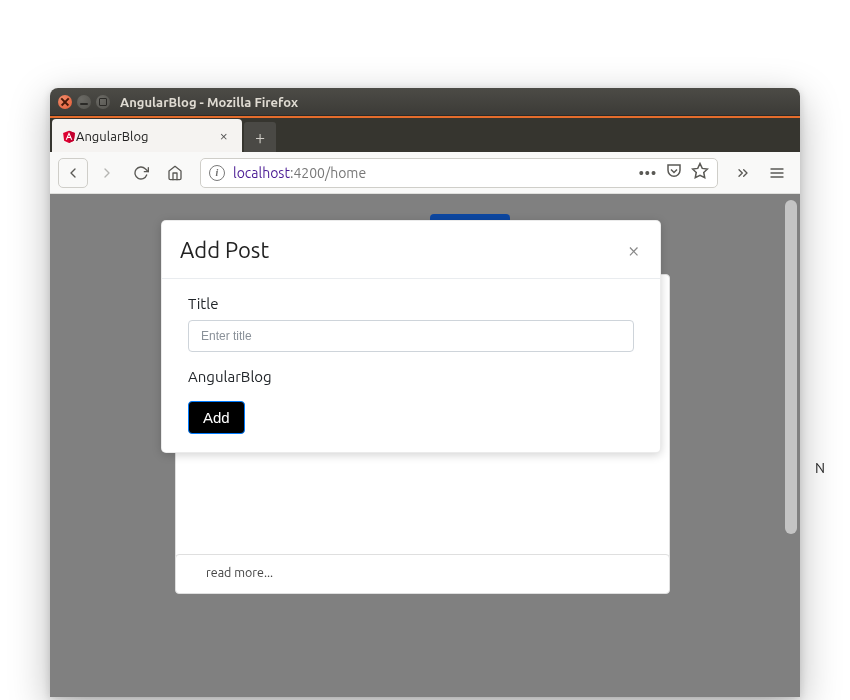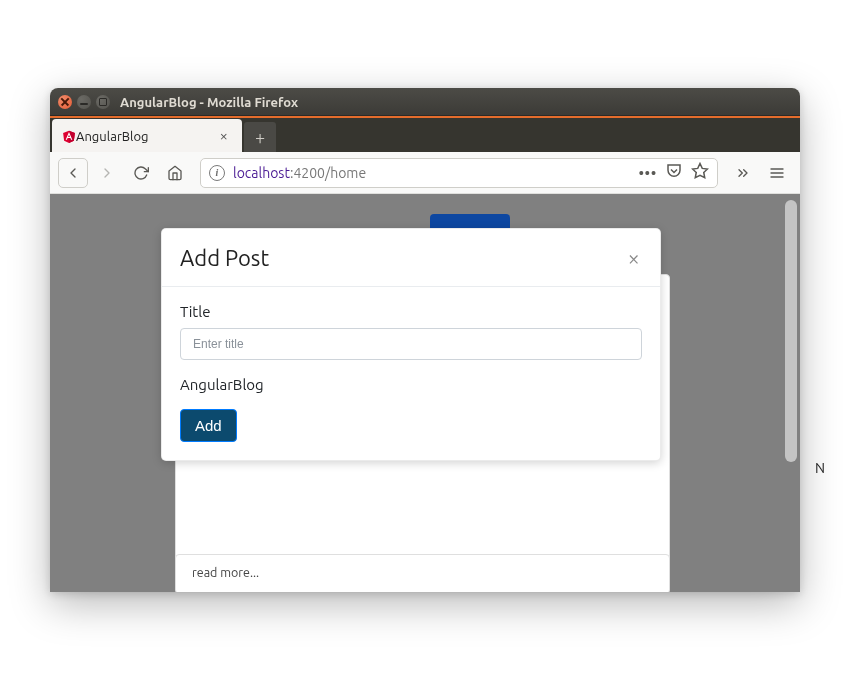--- a/index.html
+++ b/index.html
@@ -5,21 +5,21 @@
   * { box-sizing: border-box; margin: 0; padding: 0; }
   body {
     font-family: "Ubuntu", "Cantarell", "Liberation Sans", sans-serif;
     background: #fff;
     overflow: hidden;
   }
   .stage {
     width: 850px; height: 700px; position: relative;
   }
   .window-shadow {
-    position: absolute; left: 50px; top: 88px; width: 750px; height: 504px;
+    position: absolute; left: 50px; top: 88px; width: 750px; height: 609px;
     border-radius: 8px 8px 0 0;
     box-shadow: 0 12px 40px rgba(0,0,0,0.28), 0 2px 8px rgba(0,0,0,0.15);
     overflow: hidden;
     background: #fff;
   }
   
   .titlebar {
     height: 28px; background: linear-gradient(#4c4b46,#3c3b37);
     display: flex; align-items: center; gap: 8px; padding: 0 8px;
     color: #dfdbd2; font-size: 13px; font-weight: bold;
@@ -92,45 +92,45 @@
     position:absolute; left:125px; top:80px; width:495px; height:300px;
     background:#fff; border:1px solid #dfdfdf; border-radius:4px;
   }
   .pill-behind {
     position:absolute; left:380px; top:20px; width:80px; height:30px;
     background:#0d47a1; border-radius:4px 4px 0 0;
   }
   .card-list-stub {
     position:absolute; left:125px; top:360px; width:495px; height:40px;
     background:#fff; border:1px solid #dfdfdf; border-radius:4px;
-    padding:10px 16px;font-size:12.5px;color:#444;
+    padding:10px 30px;font-size:12.5px;color:#444;
   }
   
   .modal {
-    position:absolute; left:111px; top:34px; width:500px;
+    position:absolute; left:111px; top:26px; width:500px;
     background:#fff; border-radius:5px; box-shadow:0 2px 10px rgba(0,0,0,0.18);
     border:1px solid rgba(0,0,0,0.08);
   }
   .modal-header {
     padding:16px 18px; border-bottom:1px solid #e9ecef;
     display:flex;align-items:center;
   }
   .modal-title { font-size:22px;color:#222;font-weight:400;}
   .modal-close { margin-left:auto;font-size:22px;color:#888;line-height:1;font-weight:300; padding:0 2px;}
-  .modal-body { padding:16px 18px 18px; }
+  .modal-body { padding:16px 26px 18px; }
   .form-label { font-size:15px;color:#212529;display:block;margin-bottom:8px;}
   .form-control {
     width:100%;border:1px solid #ced4da;border-radius:4px;
     padding:8px 12px;font-size:12px;color:#495057;background:#fff;
   }
   .form-control::placeholder { color:#8a9199;}
   textarea.form-control { height:82px;resize:both;}
   .form-group { margin-bottom:16px;}
   .btn-primary {
-    background:#0c4a6e;border:1px solid #007bff;color:#fff;
+    background:#000000;border:1px solid #007bff;color:#fff;
     padding:7px 14px;border-radius:4px;font-size:15px;
   }
   
   .crop-n {
     position:absolute; left:815px; top:460px; font-size:14px; color:#222;
   }
 </style>
 </head>
 <body>
 

